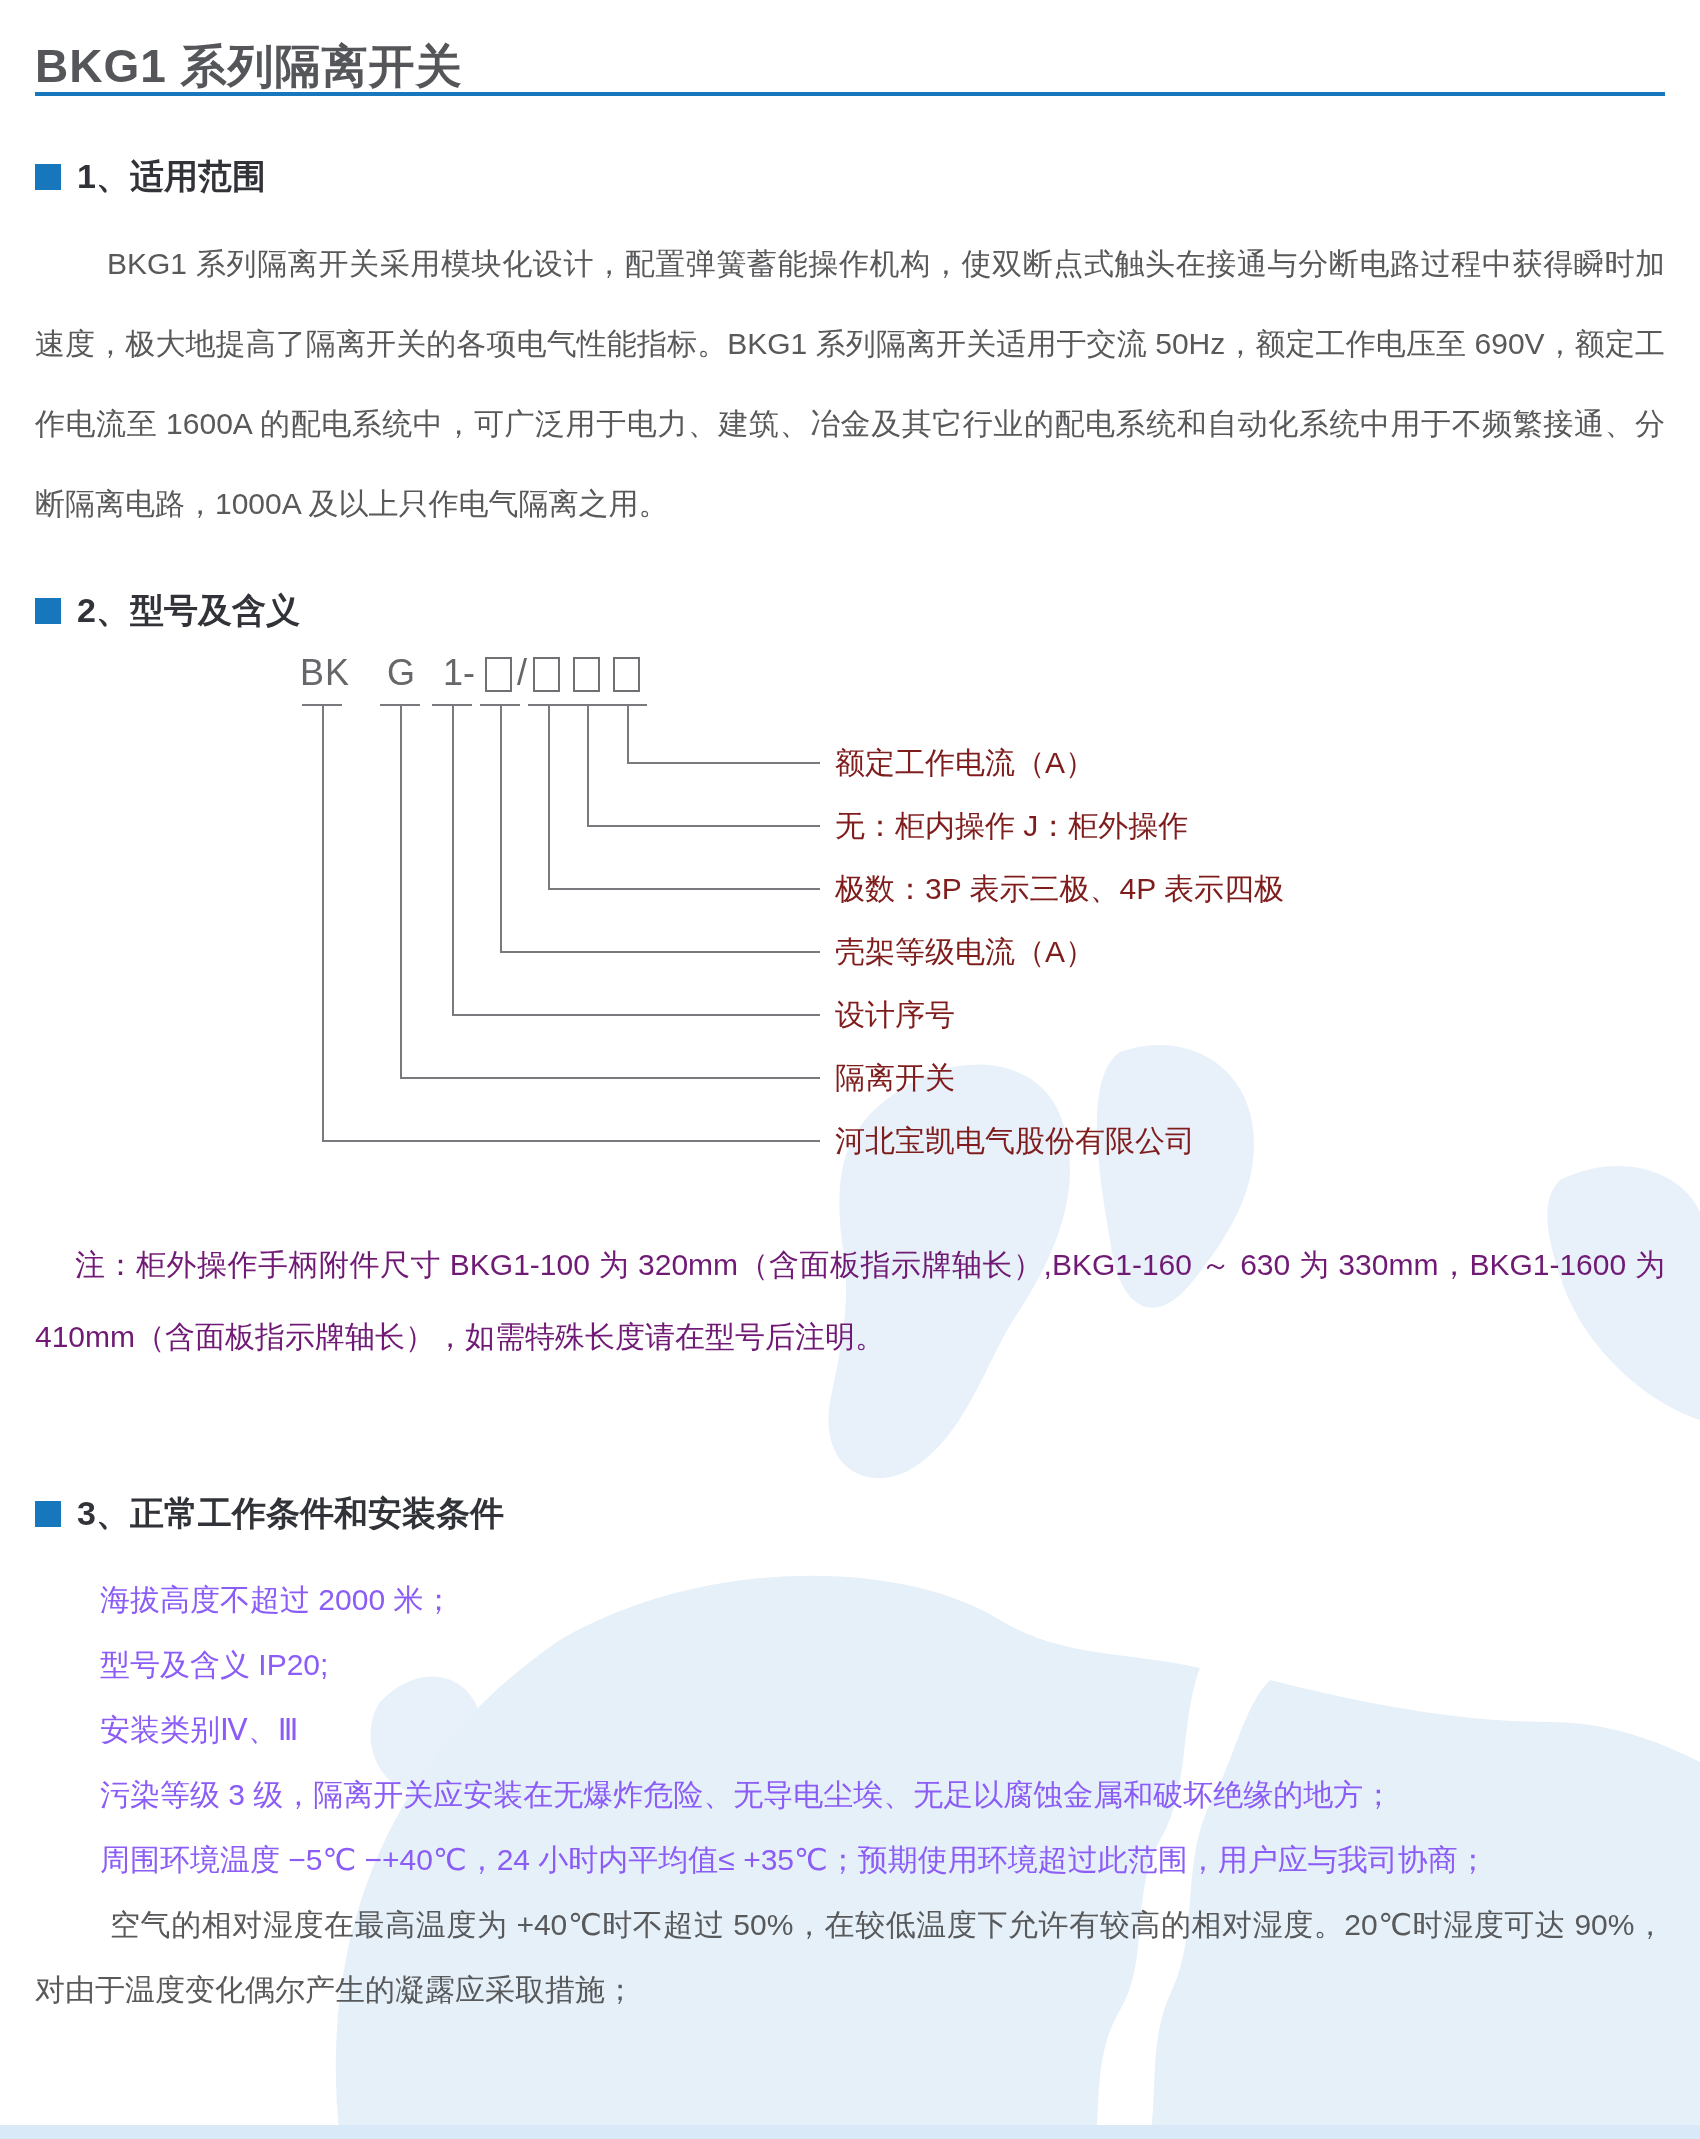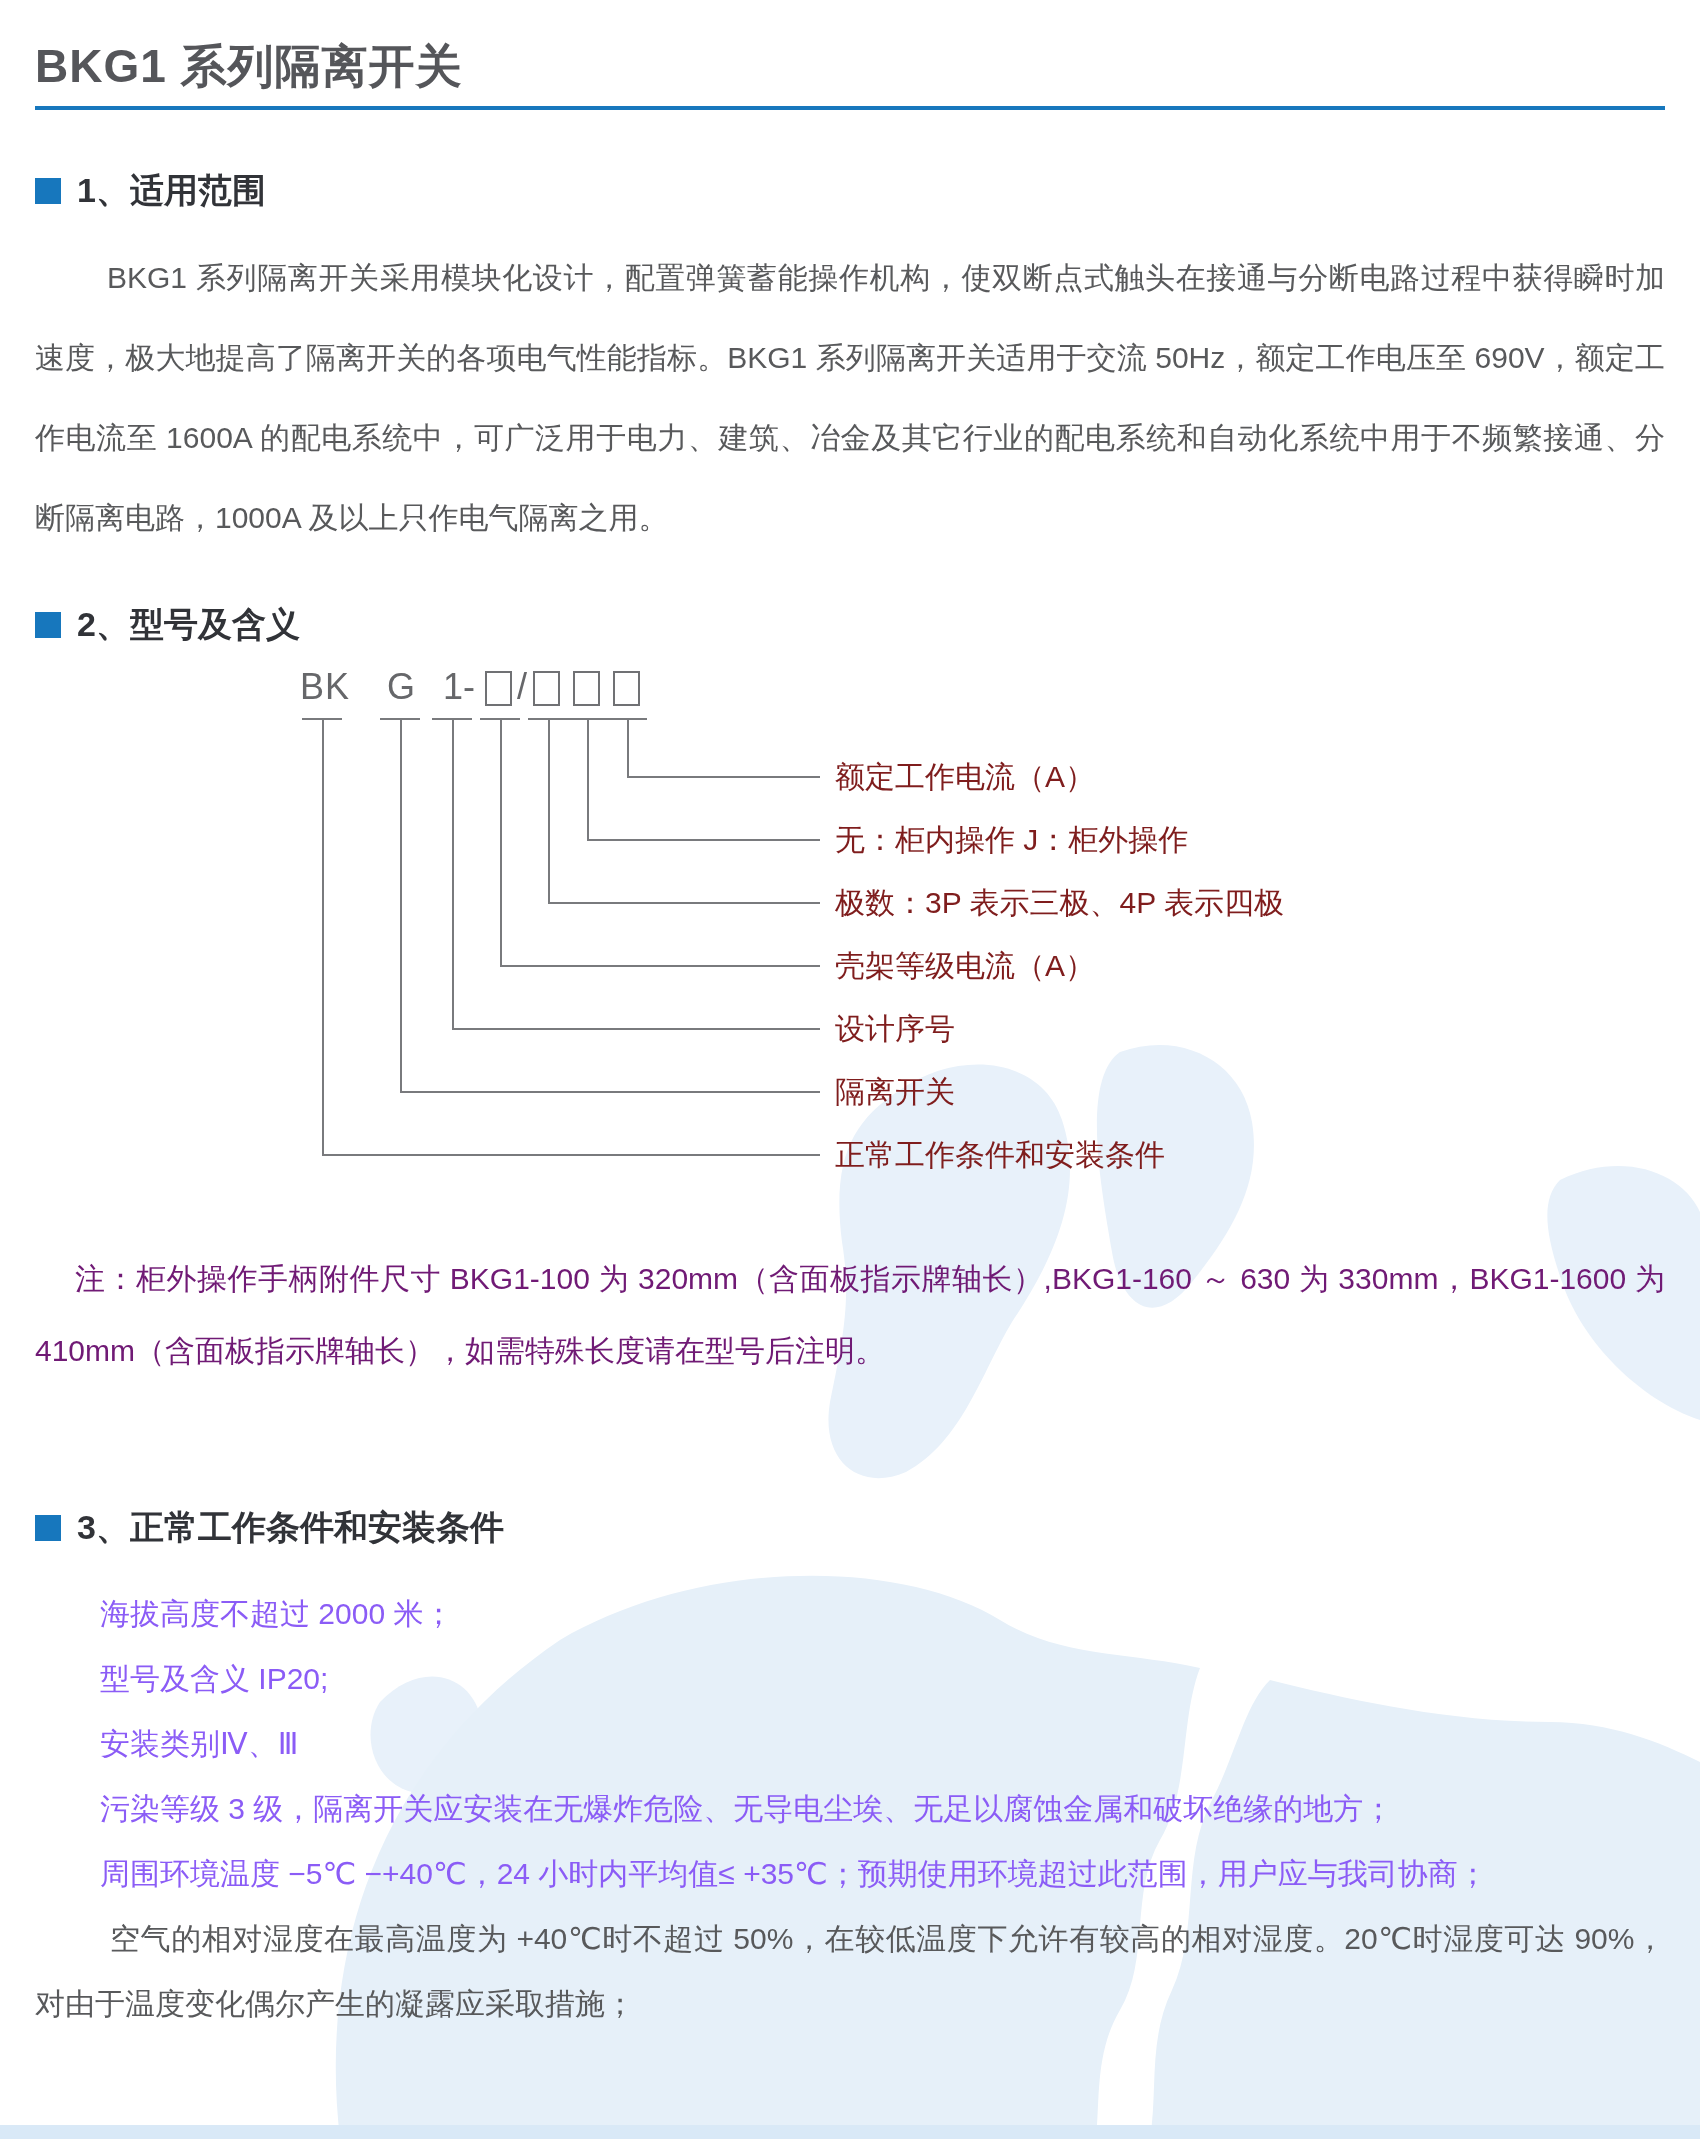--- a/index.html
+++ b/index.html
@@ -1,21 +1,21 @@
 <!DOCTYPE html>
 <html><head>
 <meta charset="utf-8">
 <style>
   html,body{margin:0;padding:0;}
   body{background:#ffffff;font-family:"Liberation Sans","DejaVu Sans",sans-serif;}
   .page{position:relative;width:1700px;height:2139px;background:#fff;overflow:hidden;}
   .watermark{position:absolute;left:0;top:0;width:1700px;height:2139px;z-index:0;}
   .content{position:relative;z-index:1;padding:0 35px;}
 
-  .title-wrap{padding-top:40px;border-bottom:4px solid #1777bd;padding-bottom:14px;}
+  .title-wrap{padding-top:40px;border-bottom:4px solid #1777bd;}
   .page-title{font-size:46px;font-weight:bold;color:#55565a;letter-spacing:1px;line-height:52px;}
 
   .sec-head{display:flex;align-items:center;font-size:34px;font-weight:bold;color:#313338;}
   .sec-head .bullet{display:inline-block;width:26px;height:26px;background:#1777bd;margin-right:16px;flex:0 0 auto;}
   .h2-1{margin-top:58px;}
   .h2-2{margin-top:44px;}
   .h2-3{margin-top:118px;}
 
   .body-text{font-size:30px;color:#58595b;line-height:80px;text-align:justify;margin:0;}
   .para{ text-indent:72px; }
@@ -94,21 +94,21 @@
       <span class="conn" style="left:513px;width:272px;height:184px;"></span>
       <span class="conn" style="left:552px;width:233px;height:121px;"></span>
       <span class="conn" style="left:592px;width:193px;height:58px;"></span>
 
       <span class="dlabel" style="top:109px;">额定工作电流（A）</span>
       <span class="dlabel" style="top:172px;">无：柜内操作 J：柜外操作</span>
       <span class="dlabel" style="top:235px;">极数：3P 表示三极、4P 表示四极</span>
       <span class="dlabel" style="top:298px;">壳架等级电流（A）</span>
       <span class="dlabel" style="top:361px;">设计序号</span>
       <span class="dlabel" style="top:424px;">隔离开关</span>
-      <span class="dlabel" style="top:487px;">正常工作条件和安装条件</span>
+      <span class="dlabel" style="top:487px;">河北宝凯电气股份有限公司</span>
     </div>
 
     <p class="note">注：柜外操作手柄附件尺寸 BKG1-100 为 320mm（含面板指示牌轴长）,BKG1-160 ～ 630 为 330mm，BKG1-1600 为 410mm（含面板指示牌轴长），如需特殊长度请在型号后注明。</p>
 
     <div class="sec-head h2-3">
       <span class="bullet"></span>
       <span>3、正常工作条件和安装条件</span>
     </div>
 
     <div class="cond-list">

